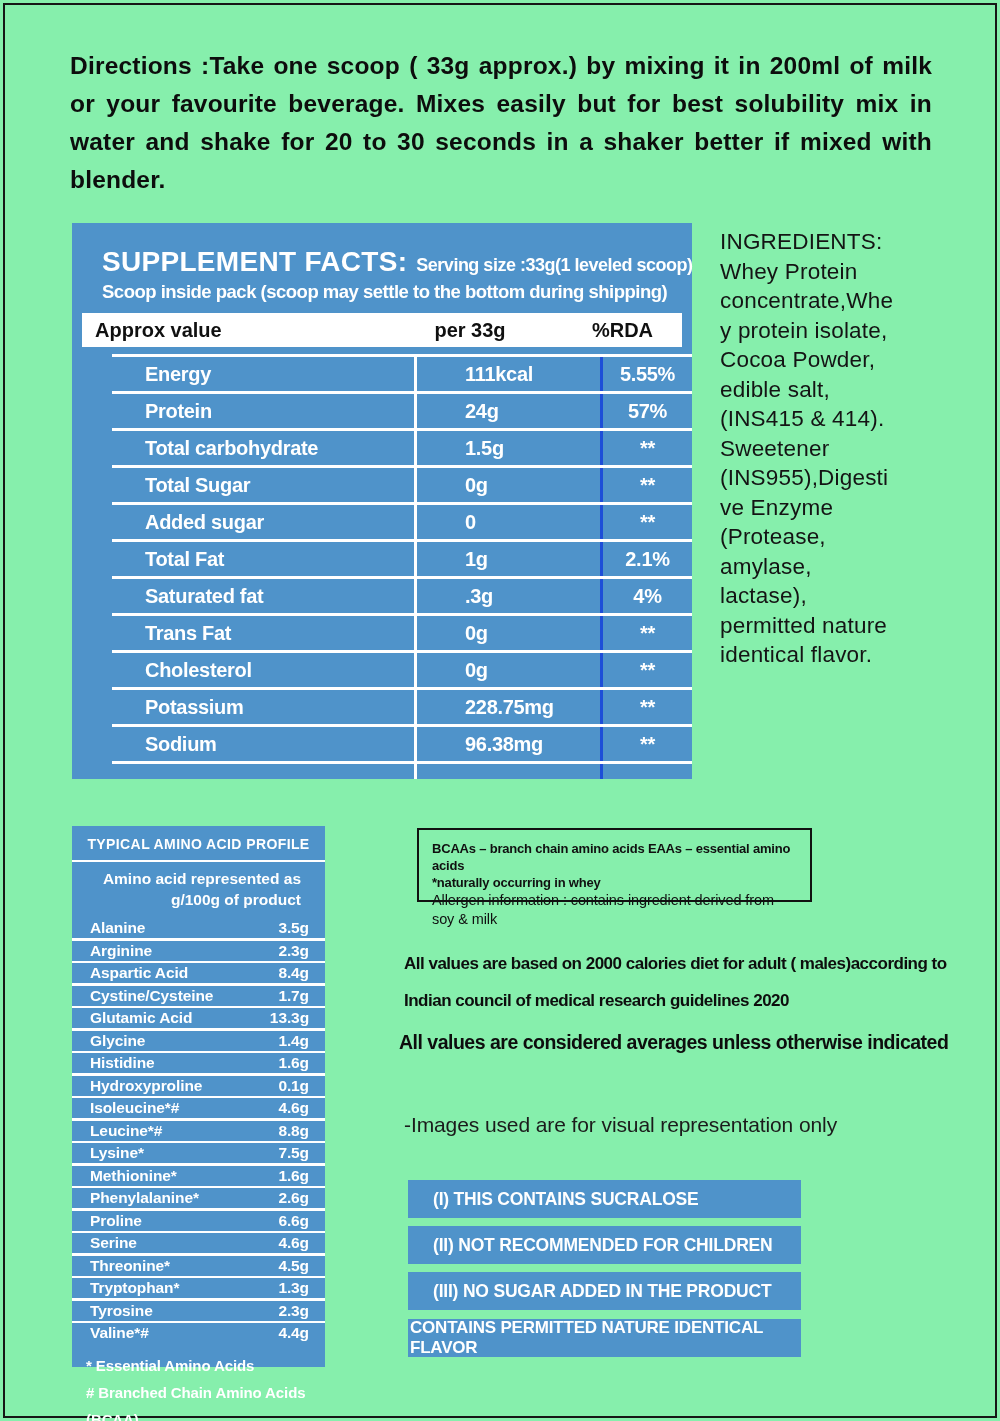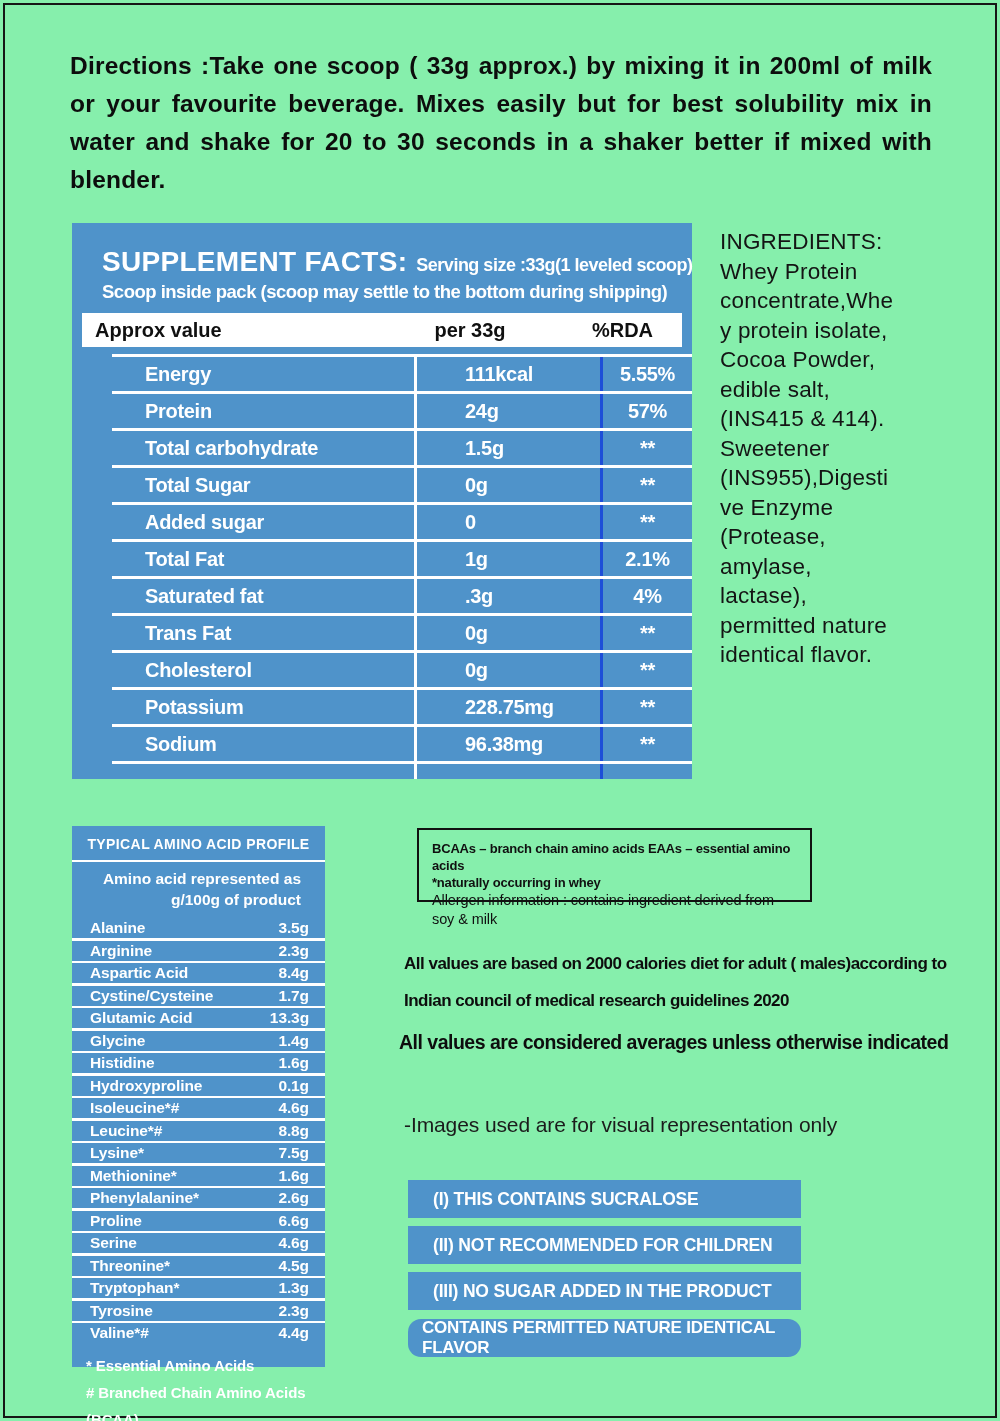--- a/index.html
+++ b/index.html
@@ -102,21 +102,21 @@
 
   
   .banner{
     position:absolute;left:408px;width:393px;height:38px;background:var(--blue);
     color:#ffffff;display:flex;align-items:center;box-sizing:border-box;
     font-weight:bold;font-size:17.5px;letter-spacing:-0.2px;padding-left:25px;
   }
   .banner.b1{top:1180px;}
   .banner.b2{top:1226px;}
   .banner.b3{top:1272px;}
-  .banner.b4{top:1319px;padding-left:14px;font-size:17px;border-radius:13px;}
+  .banner.b4{top:1319px;padding-left:2px;font-size:17px;}
 </style>
 </head>
 <body>
 
 <div class="page">
   <div class="frame"></div>
 
   <div class="directions">Directions :Take one scoop ( 33g approx.) by mixing it in 200ml of milk or your favourite beverage. Mixes easily but for best solubility mix in water and shake for 20 to 30 seconds in a shaker better if mixed with blender.</div>
 
   <div class="sf">

